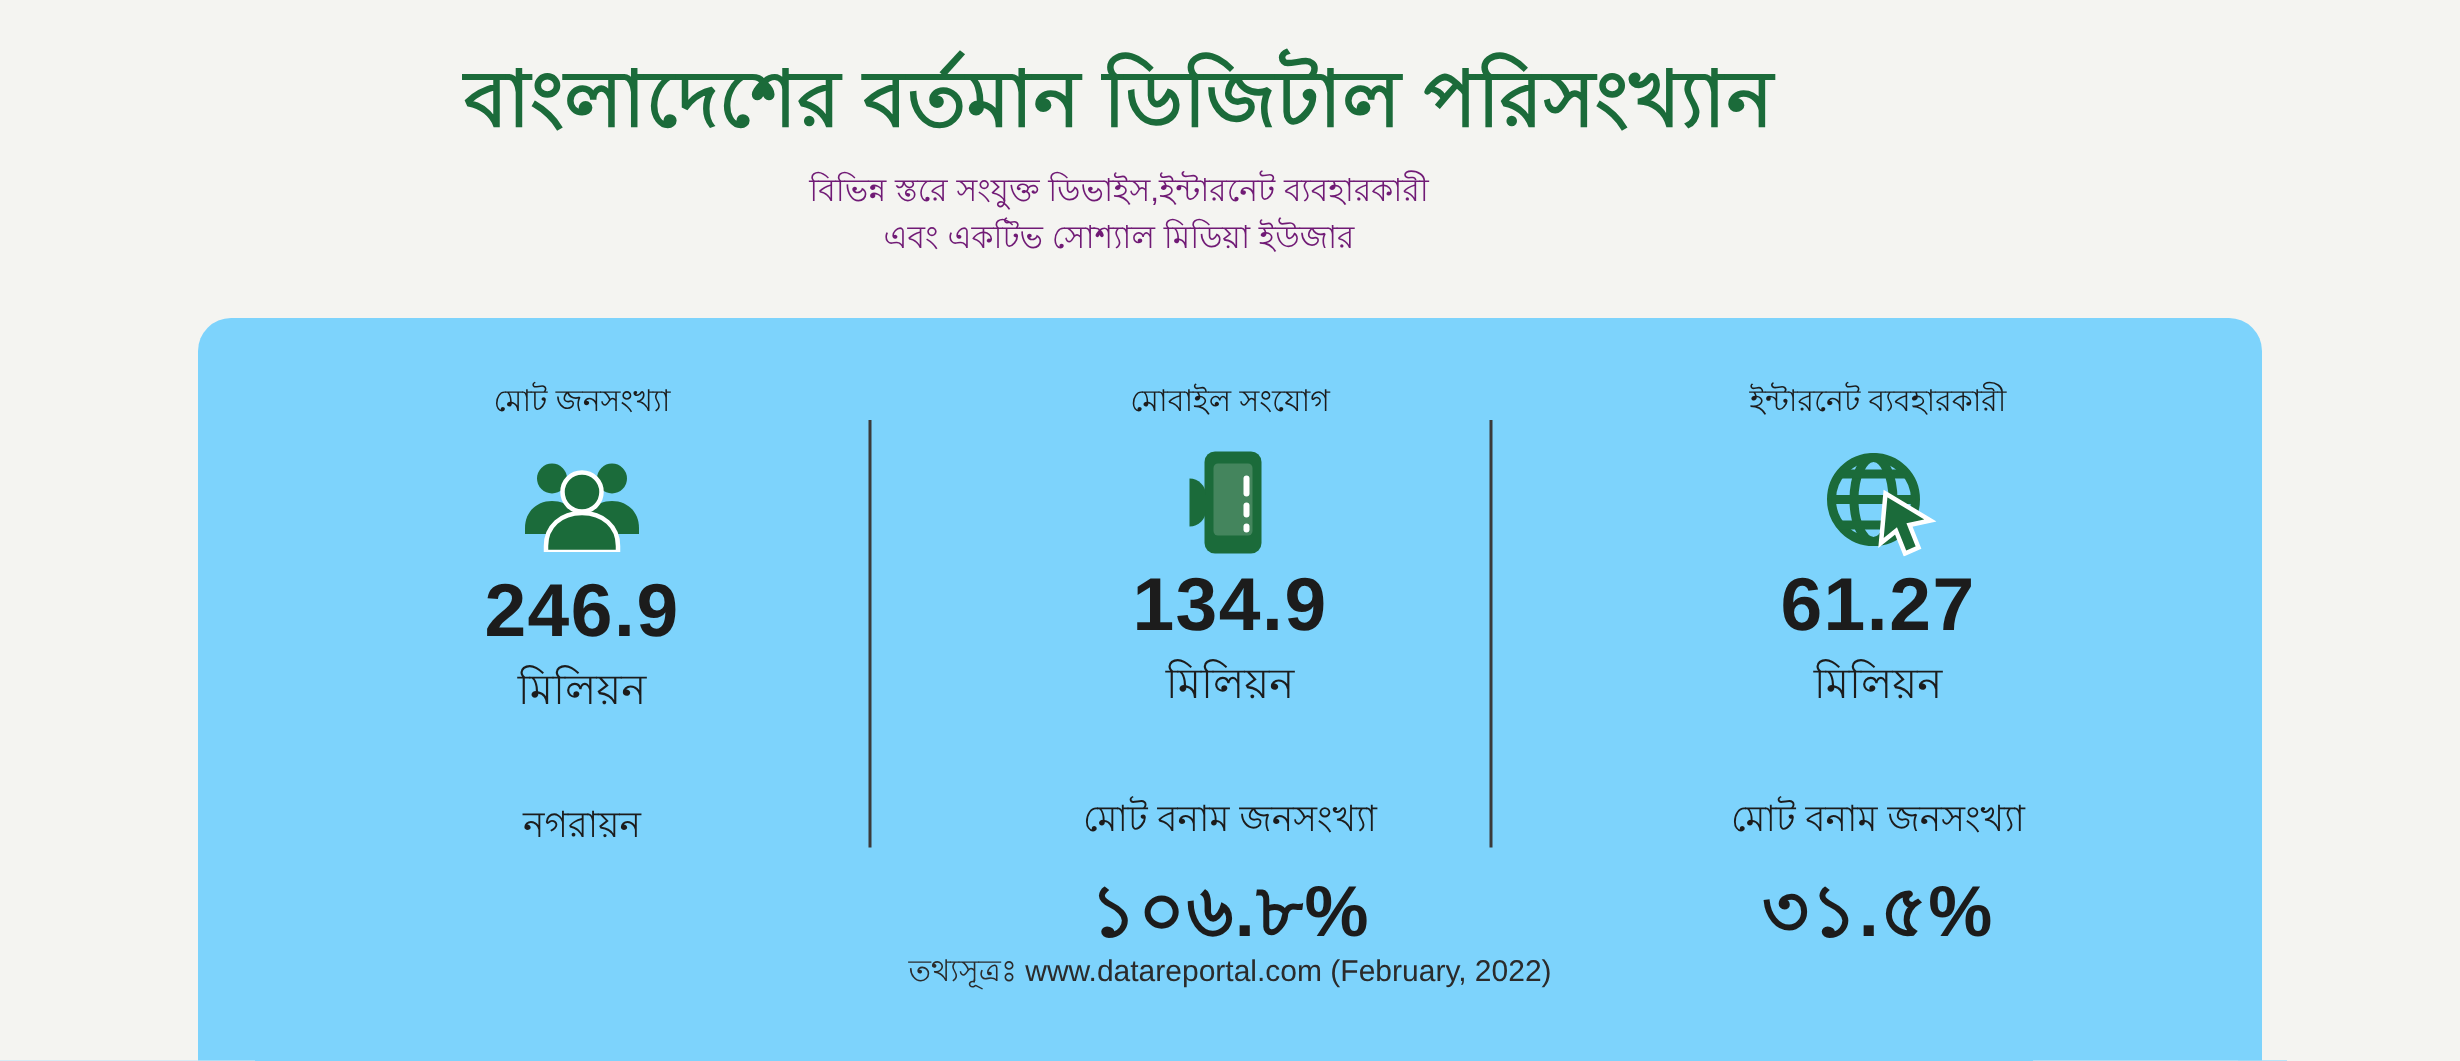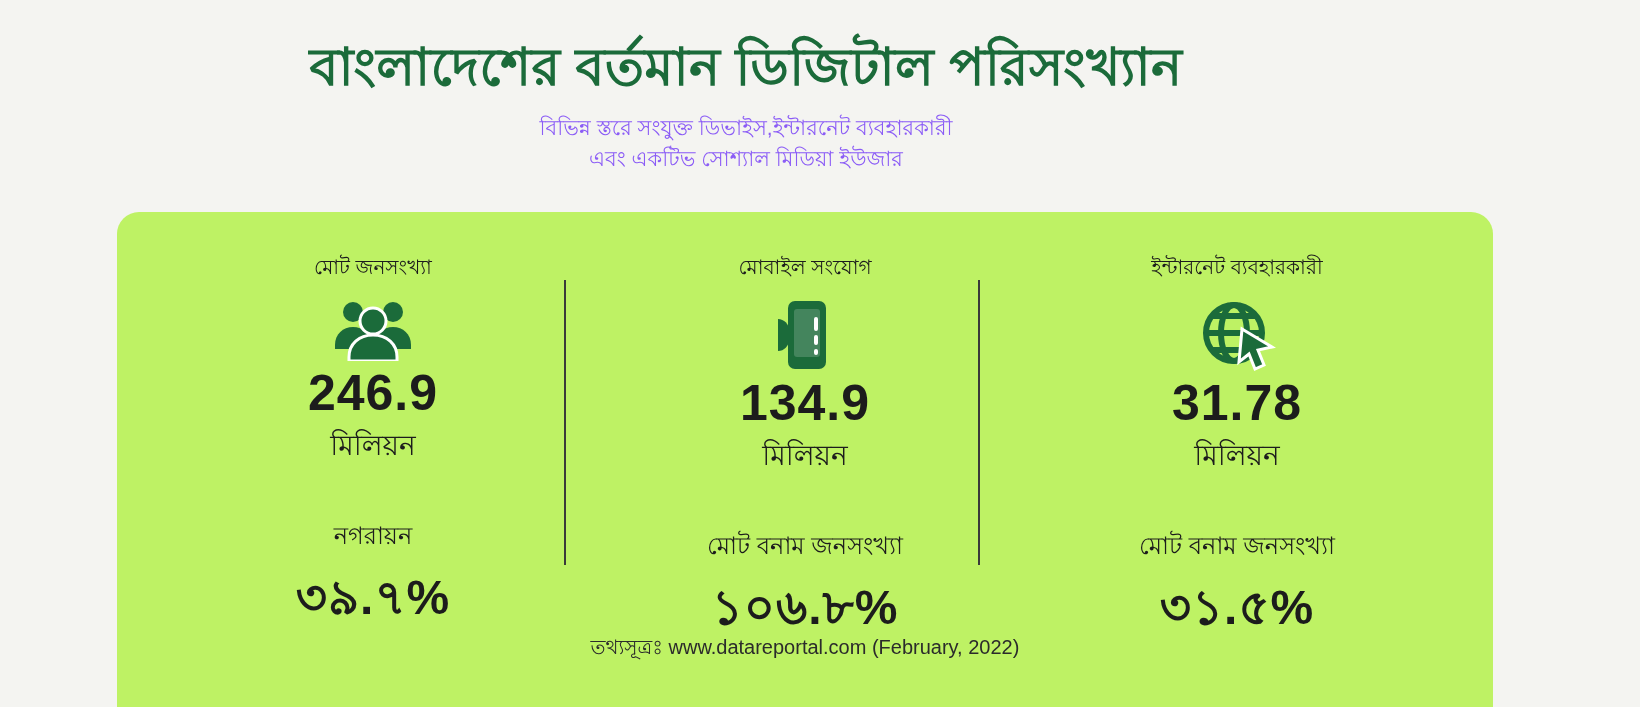--- a/index.html
+++ b/index.html
@@ -29,33 +29,33 @@
     font-size: 52px;
     font-weight: bold;
     color: #1b6b3a;
     letter-spacing: 0.5px;
     line-height: 1.15;
     margin: 0;
   }
   .subtitle {
     margin-top: 14px;
     font-size: 21px;
-    color: #8b5cf6;
+    color: #701a75;
     line-height: 1.5;
   }
   .subtitle-line {
     display: block;
   }
   .card {
     position: absolute;
-    left: 117px;
+    left: 132px;
     top: 212px;
     width: 1376px;
     height: 495px;
-    background: #bef264;
+    background: #7dd3fc;
     border-radius: 22px 22px 0 0;
     box-sizing: border-box;
   }
   .columns {
     display: flex;
     flex-direction: row;
     align-items: stretch;
     justify-content: space-between;
     padding: 30px 40px 0 40px;
     box-sizing: border-box;
@@ -157,21 +157,20 @@
               <circle cx="62" cy="13" r="10"></circle>
               <path d="M44 46c0-11 8-18 18-18s18 7 18 18v4H44z"></path>
               <circle cx="42" cy="22" r="13" fill="#1b6b3a" stroke="#ffffff" stroke-width="3"></circle>
               <path d="M18 58c0-13 10-22 24-22s24 9 24 22v4H18z" fill="#1b6b3a" stroke="#ffffff" stroke-width="3"></path>
             </g>
           </svg>
         </div>
         <div class="big-number">246.9</div>
         <div class="unit">মিলিয়ন</div>
         <div class="sub-label">নগরায়ন</div>
-        <div class="pct">৩৯.৭%</div>
       </div>
 
       <div class="col">
         <div class="col-label">মোবাইল সংযোগ</div>
         <div class="icon-wrap">
           <svg width="70" height="72" viewBox="0 0 70 72" aria-hidden="true">
             <g fill="#1b6b3a">
               <rect x="18" y="2" width="38" height="68" rx="7"></rect>
               <rect x="24" y="10" width="26" height="48" rx="3" fill="#ffffff" opacity="0.18"></rect>
               <path d="M8 20c6 0 11 5 11 11v10c0 6-5 11-11 11z"></path>
@@ -194,21 +193,21 @@
             <g fill="none" stroke="#1b6b3a" stroke-width="6">
               <circle cx="36" cy="34" r="28"></circle>
               <ellipse cx="36" cy="34" rx="13" ry="28"></ellipse>
               <line x1="8" y1="34" x2="64" y2="34"></line>
               <line x1="13" y1="17" x2="59" y2="17"></line>
               <line x1="13" y1="51" x2="59" y2="51"></line>
             </g>
             <path d="M44 30 L74 48 L60 51 L66 66 L57 70 L51 55 L41 63 Z" fill="#1b6b3a" stroke="#ffffff" stroke-width="3"></path>
           </svg>
         </div>
-        <div class="big-number">31.78</div>
+        <div class="big-number">61.27</div>
         <div class="unit">মিলিয়ন</div>
         <div class="sub-label">মোট বনাম জনসংখ্যা</div>
         <div class="pct">৩১.৫%</div>
       </div>
 
     </div>
 
     <div class="source">তথ্যসূত্রঃ www.datareportal.com (February, 2022)</div>
 
   </div>

